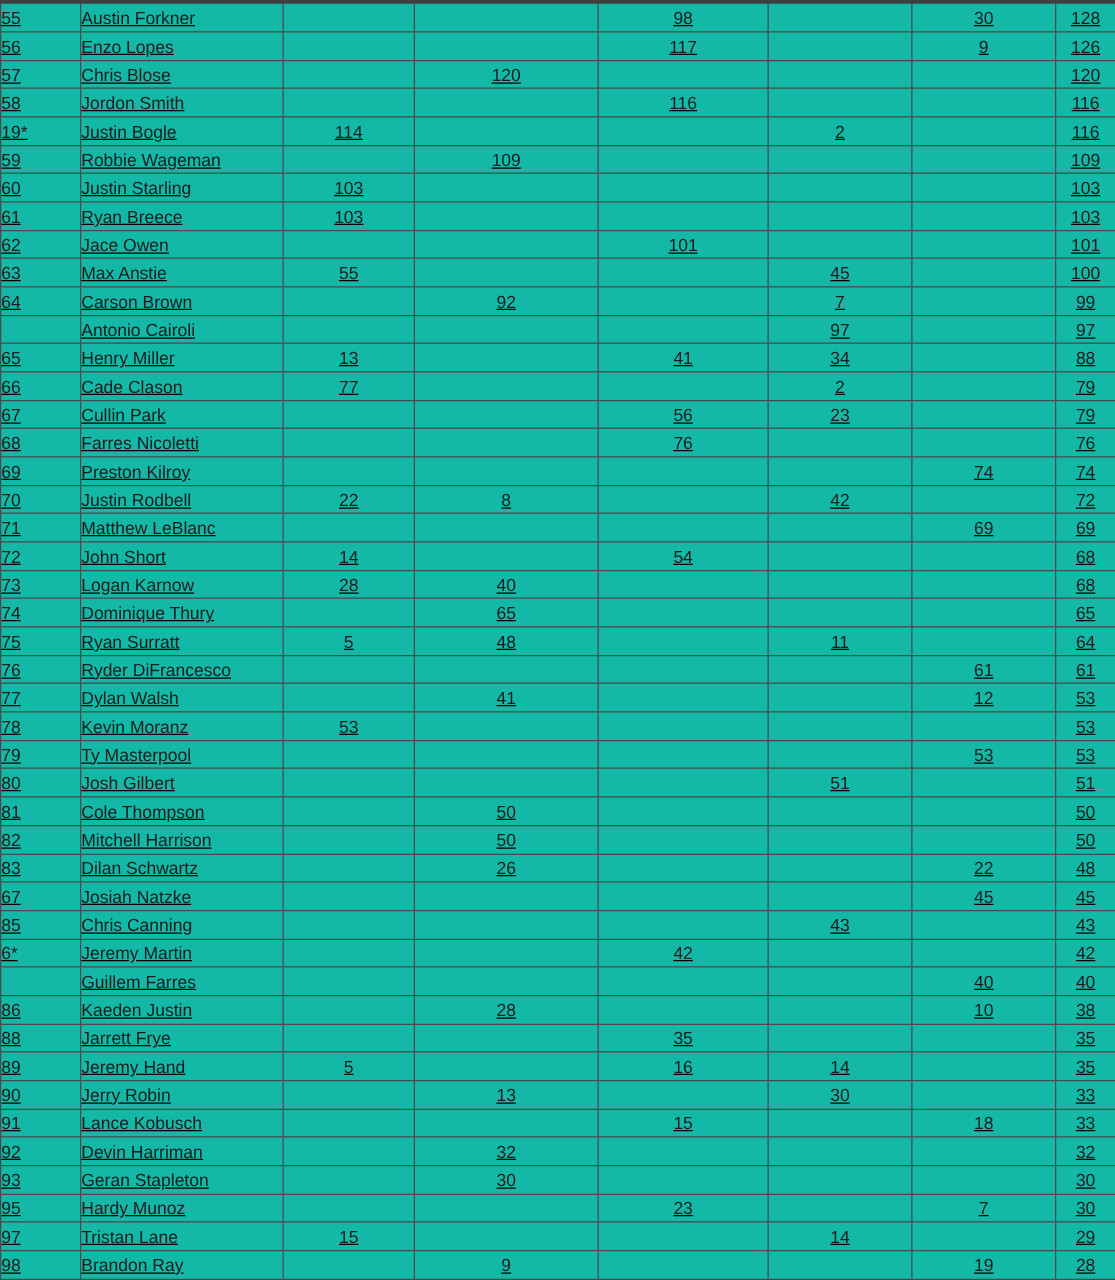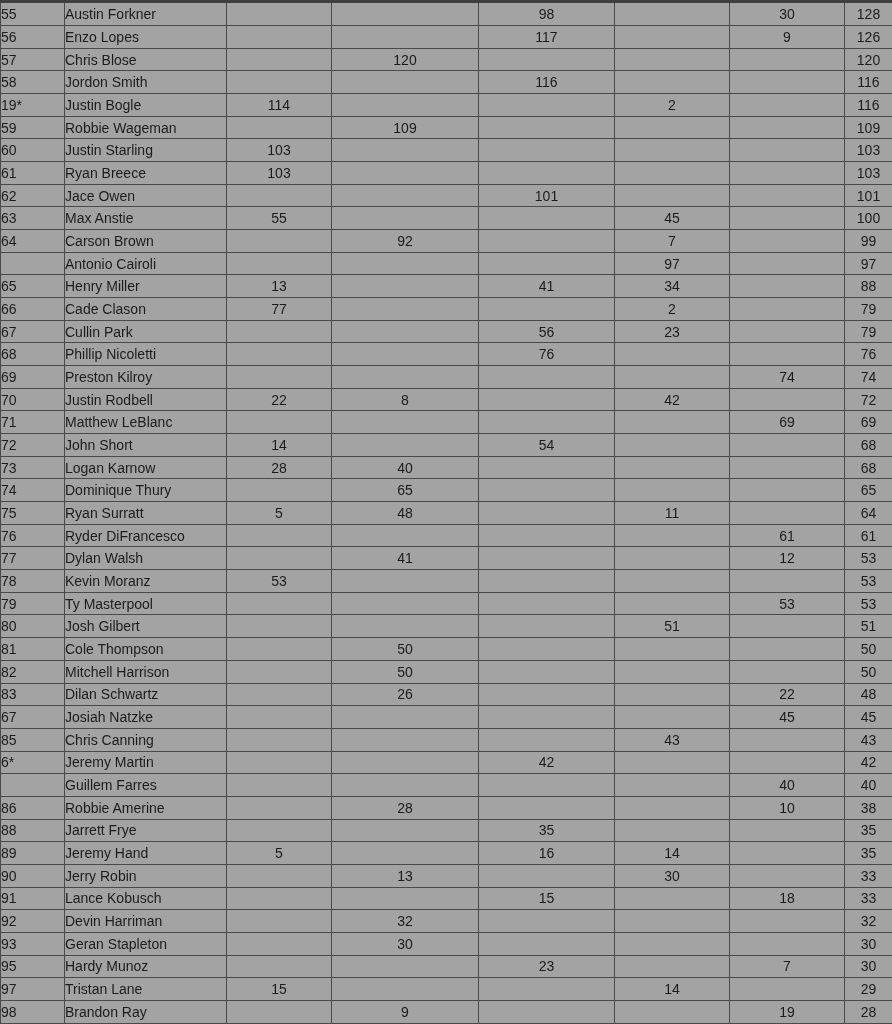--- a/index.html
+++ b/index.html
@@ -5,21 +5,22 @@
   html, body {
     margin: 0;
     padding: 0;
     background: #ffffff;
     font-family: "Liberation Sans", sans-serif;
   }
   .page {
     width: 892px;
     height: 1024px;
     overflow: hidden;
-    background: #a3a3a3;
+    background: #14b8a6;
+    text-decoration: underline;
   }
   table.standings {
     border-collapse: collapse;
     table-layout: fixed;
     width: 892px;
     height: 1024px;
     border-top: 3px solid #3f3f3f;
   }
   table.standings td {
     border: 1px solid #4a4a4a;
@@ -197,21 +198,21 @@
           <td class="align-left cell-name">Cullin Park</td>
           <td class="align-center cell-points-1"></td>
           <td class="align-center cell-points-2"></td>
           <td class="align-center cell-points-3">56</td>
           <td class="align-center cell-points-4">23</td>
           <td class="align-center cell-points-5"></td>
           <td class="align-center cell-total">79</td>
         </tr>
         <tr>
           <td class="align-left cell-rank">68</td>
-          <td class="align-left cell-name">Phillip Nicoletti</td>
+          <td class="align-left cell-name">Farres Nicoletti</td>
           <td class="align-center cell-points-1"></td>
           <td class="align-center cell-points-2"></td>
           <td class="align-center cell-points-3">76</td>
           <td class="align-center cell-points-4"></td>
           <td class="align-center cell-points-5"></td>
           <td class="align-center cell-total">76</td>
         </tr>
         <tr>
           <td class="align-left cell-rank">69</td>
           <td class="align-left cell-name">Preston Kilroy</td>
@@ -397,21 +398,21 @@
           <td class="align-left cell-name">Guillem Farres</td>
           <td class="align-center cell-points-1"></td>
           <td class="align-center cell-points-2"></td>
           <td class="align-center cell-points-3"></td>
           <td class="align-center cell-points-4"></td>
           <td class="align-center cell-points-5">40</td>
           <td class="align-center cell-total">40</td>
         </tr>
         <tr>
           <td class="align-left cell-rank">86</td>
-          <td class="align-left cell-name">Robbie Amerine</td>
+          <td class="align-left cell-name">Kaeden Justin</td>
           <td class="align-center cell-points-1"></td>
           <td class="align-center cell-points-2">28</td>
           <td class="align-center cell-points-3"></td>
           <td class="align-center cell-points-4"></td>
           <td class="align-center cell-points-5">10</td>
           <td class="align-center cell-total">38</td>
         </tr>
         <tr>
           <td class="align-left cell-rank">88</td>
           <td class="align-left cell-name">Jarrett Frye</td>

